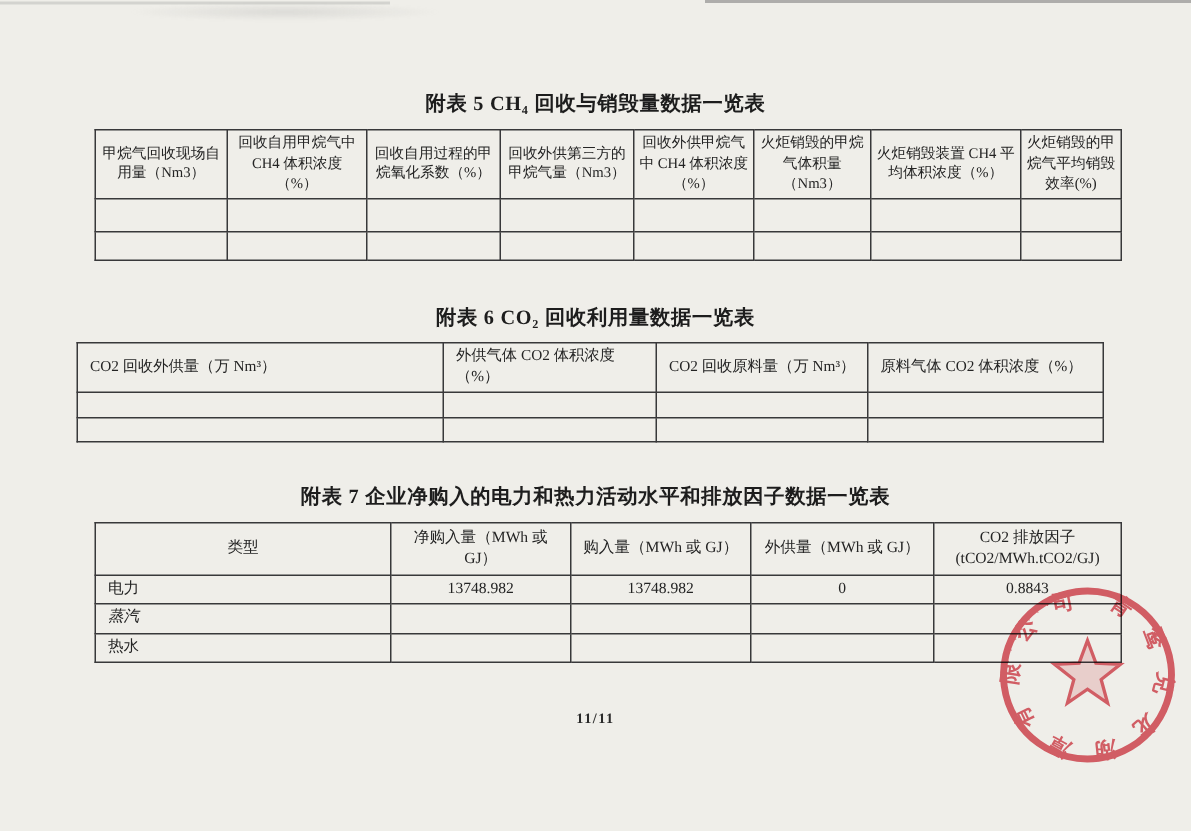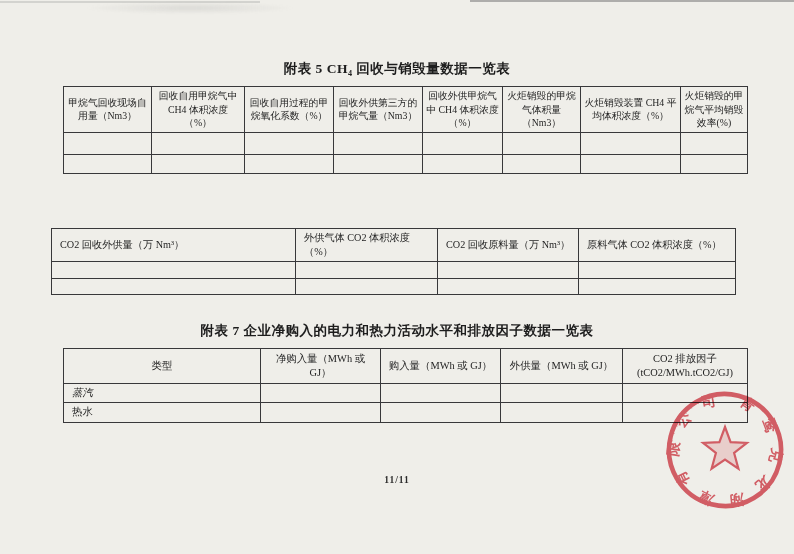--- a/index.html
+++ b/index.html
@@ -112,20 +112,21 @@
       <td></td>
           <td></td>
       <td></td>
           <td></td>
       <td></td>
           <td></td>
     </tr>
   </tbody>
     </table>
 
+  <div class="doc-title" id="title6">附表 6  CO₂ 回收利用量数据一览表</div>
   <table class="sheet" id="table6">
     <colgroup>
       <col style="width:244px">
         <col style="width:142px">
         <col style="width:141px">
         <col style="width:157px">
     </colgroup>
     <tbody>
         <tr class="hdr">
       <td class="lft">CO2 回收外供量（万 Nm³）</td>
@@ -159,20 +160,27 @@
     </colgroup>
     <tbody>
         <tr class="hdr">
       <td>类型</td>
       <td>净购入量（MWh 或 GJ）</td>
       <td>购入量（MWh 或 GJ）</td>
       <td>外供量（MWh 或 GJ）</td>
       <td class="pre">CO2 排放因子
 (tCO2/MWh.tCO2/GJ)</td>
     </tr>
+    <tr class="r1">
+      <td class="lft">电力</td>
+      <td>13748.982</td>
+      <td>13748.982</td>
+      <td>0</td>
+      <td>0.8843</td>
+    </tr>
     <tr class="r2">
       <td class="lft">蒸汽</td>
       <td></td>
       <td></td>
       <td></td>
       <td></td>
     </tr>
     <tr class="r3">
       <td class="lft">热水</td>
       <td></td>

